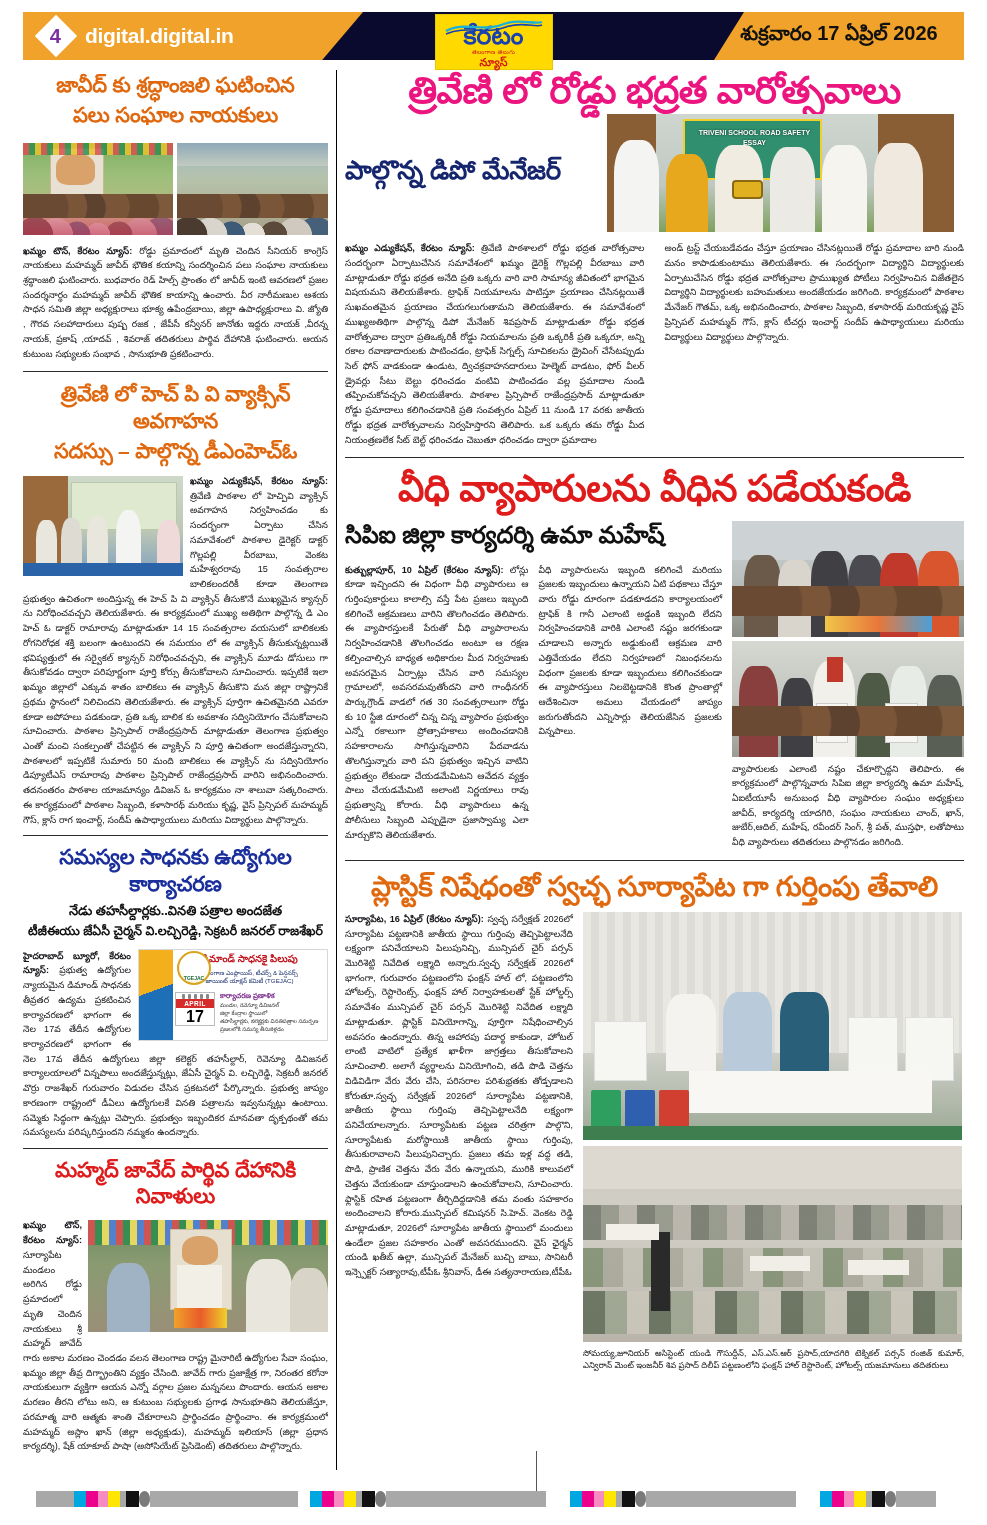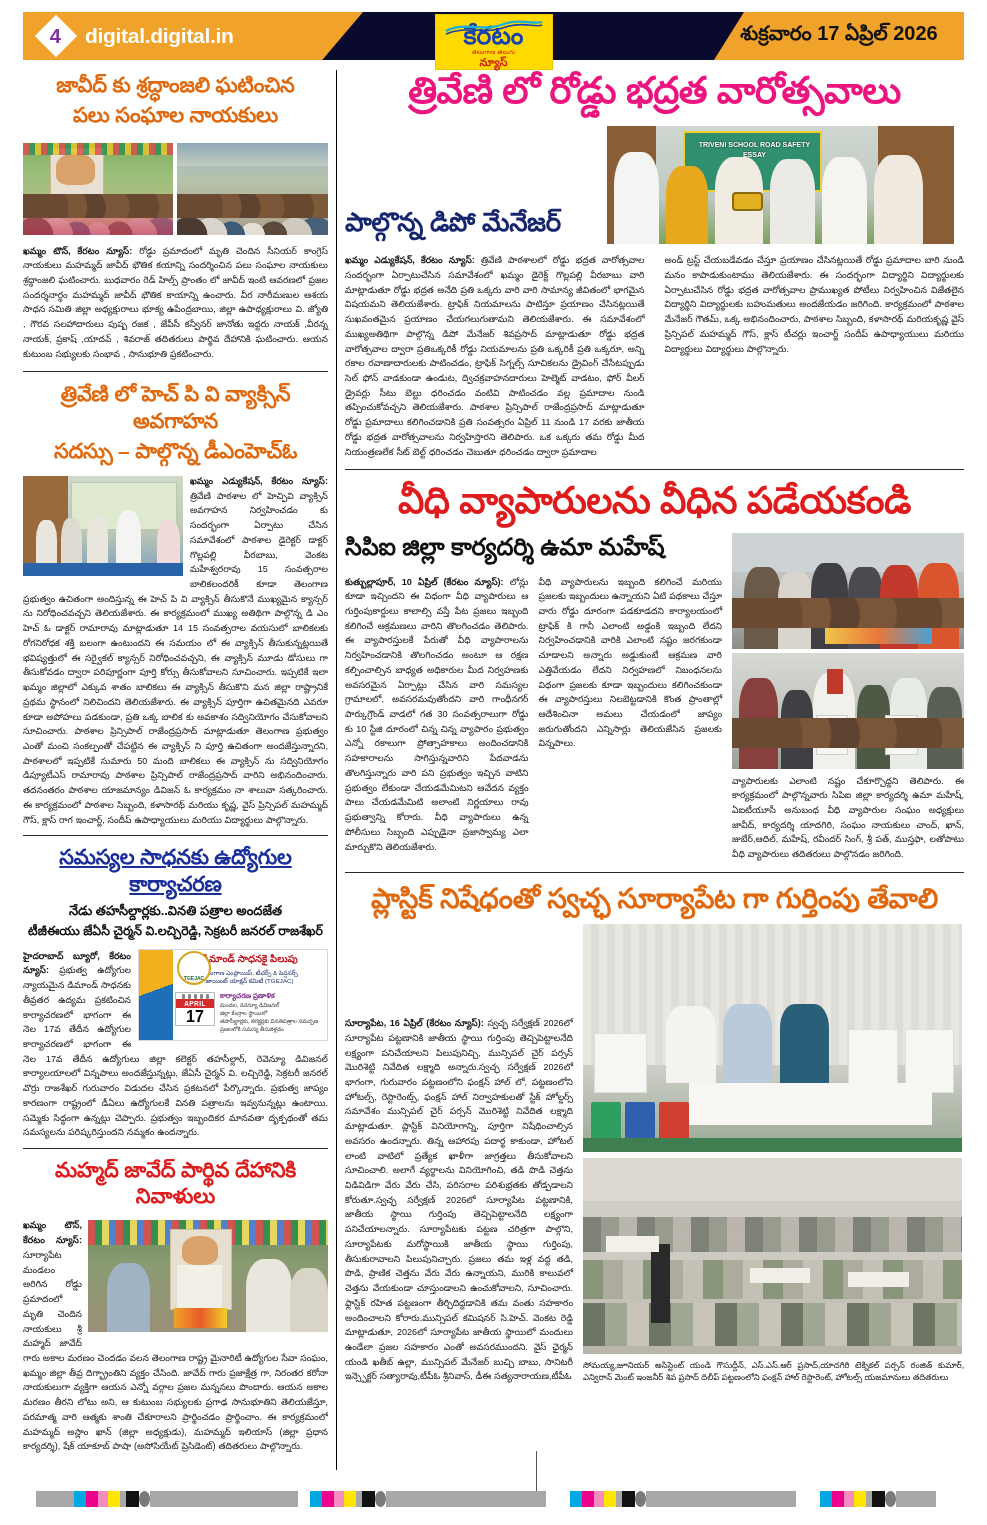--- a/index.html
+++ b/index.html
@@ -249,21 +249,21 @@
         </div>
         <div class="body-txt">
           <b>ఖమ్మం ఎడ్యుకేషన్, కేరటం న్యూస్:</b>
           <span>త్రివేణి పాఠశాల లో హెచ్పివి వ్యాక్సిన్ అవగాహన నిర్వహించడం కు సందర్భంగా ఏర్పాటు చేసిన సమావేశంలో పాఠశాల డైరెక్టర్ డాక్టర్ గొల్లపల్లి వీరబాబు, వెంకట మహేశ్వరరావు 15 సంవత్సరాల బాలికలందరికీ కూడా తెలంగాణ ప్రభుత్వం ఉచితంగా అందిస్తున్న ఈ హెచ్ పి వి వ్యాక్సిన్ తీసుకొనే ముఖ్యమైన క్యాన్సర్ ను నిరోధించవచ్చని తెలియజేశారు. ఈ కార్యక్రమంలో ముఖ్య అతిథిగా పాల్గొన్న డి ఎం హెచ్ ఓ డాక్టర్ రామారావు మాట్లాడుతూ 14 15 సంవత్సరాల వయసులో బాలికలకు రోగనిరోధక శక్తి బలంగా ఉంటుందని ఈ సమయం లో ఈ వ్యాక్సిన్ తీసుకున్నట్లయితే భవిష్యత్తులో ఈ సర్వైకల్ క్యాన్సర్ నిరోధించవచ్చని, ఈ వ్యాక్సిన్ మూడు డోసులు గా తీసుకోవడం ద్వారా పరిపూర్ణంగా పూర్తి కోర్సు తీసుకోవాలని సూచించారు. ఇప్పటికే ఇలా ఖమ్మం జిల్లాలో ఎక్కువ శాతం బాలికలు ఈ వ్యాక్సిన్ తీసుకొని మన జిల్లా రాష్ట్రానికే ప్రథమ స్థానంలో నిలిచిందని తెలియజేశారు. ఈ వ్యాక్సిన్ పూర్తిగా ఉచితమైనది ఎవరూ కూడా అపోహలు పడకుండా, ప్రతి ఒక్క బాలిక కు అవకాశం సద్వినియోగం చేసుకోవాలని సూచించారు. పాఠశాల ప్రిన్సిపాల్ రాజేంద్రప్రసాద్ మాట్లాడుతూ తెలంగాణ ప్రభుత్వం ఎంతో మంచి సంకల్పంతో చేపట్టిన ఈ వ్యాక్సిన్ ని పూర్తి ఉచితంగా అందజేస్తున్నారని, పాఠశాలలో ఇప్పటికే సుమారు 50 మంది బాలికలు ఈ వ్యాక్సిన్ ను సద్వినియోగం డిప్యూటీఎస్ రామారావు పాఠశాల ప్రిన్సిపాల్ రాజేంద్రప్రసాద్ వారిని అభినందించారు. తదనంతరం పాఠశాల యాజమాన్యం డివిజన్ ఓ కార్యక్రమం నా శాలువా సత్కరించారు. ఈ కార్యక్రమంలో పాఠశాల సిబ్బంది, కళాసారథ్ మరియు కృష్ణ, వైస్ ప్రిన్సిపల్ మహమ్మద్ గౌస్, క్లాస్ రాగ ఇంచార్జ్, సందీప్ ఉపాధ్యాయులు మరియు విద్యార్థులు పాల్గొన్నారు.</span>
         </div>
       </div>
     </div>
 
     <div style="margin-top:8px;">
       <div class="rule"></div>
-      <div class="hl hl-blue h-lead-l" style="margin-top:8px;text-decoration:underline;">సమస్యల సాధనకు ఉద్యోగుల కార్యాచరణ</div>
+      <div class="hl hl-blue h-lead-l" style="margin-top:8px;">సమస్యల సాధనకు ఉద్యోగుల కార్యాచరణ</div>
       <div class="hl hl-black" style="font-size:13px;margin-top:6px;font-weight:bold;">నేడు తహసీల్దార్లకు..వినతి పత్రాల అందజేత</div>
       <div class="hl hl-black" style="font-size:12.5px;margin-top:5px;font-weight:bold;">టీజీఈయు జేఏసీ చైర్మన్ వి.లచ్చిరెడ్డి, సెక్రటరీ జనరల్ రాజశేఖర్</div>
 
       <div style="margin-top:9px; overflow:hidden;">
 
         <div class="ad-box" style="float:right;width:190px;height:92px;margin:0 0 4px 7px;">
           <div class="ad-band"></div>
           <div style="position:absolute;left:36px;right:3px;top:3px;">
             <div class="ad-title">డిమాండ్ సాధనకై పిలుపు</div>
             <div class="ad-sub" style="margin-top:2px;">తెలంగాణ ఎంప్లాయిస్, టీచర్స్ &amp; పెన్షనర్స్</div>
@@ -323,21 +323,21 @@
         </div>
       </div>
     </div>
   </div>
 
   <div class="col-right">
 
     <div>
       <div class="hl hl-magenta h-big-r">త్రివేణి లో రోడ్డు భద్రత వారోత్సవాలు</div>
 
-      <div style="display:flex; margin-top:12px; align-items:flex-end;">
+      <div style="display:flex; align-items:center;">
         <div style="flex:0 0 262px;">
           <div class="hl-darkblue" style="font-size:26px;font-weight:bold;text-align:left;letter-spacing:-0.3px;">పాల్గొన్న డిపో మేనేజర్</div>
         </div>
         <div class="photo" style="flex:0 0 347px;height:118px;
              background:linear-gradient(180deg,#cfd6d0 0%,#bfc9c2 60%,#7fa05f 100%);">
           <div style="position:absolute;left:0;top:0;width:14%;height:100%;background:#8a5e34;"></div>
           <div style="position:absolute;right:0;top:0;width:22%;height:100%;background:#8a5e34;"></div>
           <div style="position:absolute;left:22%;top:4%;width:40%;height:52%;background:#2f8f6f;border:2px solid #f0d02a;"></div>
           <div class="tri-photo-label" style="left:26%;top:12%;width:33%;text-align:center;line-height:1.3;">TRIVENI SCHOOL ROAD SAFETY ESSAY</div>
           <div style="position:absolute;left:2%;bottom:0;width:13%;height:78%;background:#f4f4f2;border-radius:36% 36% 0 0;"></div>
@@ -402,21 +402,21 @@
           </div>
           <div class="body-txt" style="margin-top:5px;">వ్యాపారులకు ఎలాంటి నష్టం చేకూర్చొద్దని తెలిపారు. ఈ కార్యక్రమంలో పాల్గొన్నవారు సిపిఐ జిల్లా కార్యదర్శి ఉమా మహేష్, ఏఐటీయూసీ అనుబంధ వీధి వ్యాపారుల సంఘం అధ్యక్షులు జావీద్, కార్యదర్శి యాదగిరి, సంఘం నాయకులు చాంద్, ఖాన్, జుబేర్,ఆదిల్, మహేష్, రవీందర్ సింగ్, శ్రీ పత్, ముస్తఫా, లతోపాటు వీధి వ్యాపారులు తదితరులు పాల్గొనడం జరిగింది.</div>
         </div>
       </div>
     </div>
 
     <div style="margin-top:10px;">
       <div class="rule"></div>
       <div class="hl hl-orange" style="font-size:28px;margin-top:8px;letter-spacing:-0.3px;">ప్లాస్టిక్ నిషేధంతో స్వచ్ఛ సూర్యాపేట గా గుర్తింపు తేవాలి</div>
 
-      <div style="display:flex; gap:10px; margin-top:8px; align-items:flex-end;">
+      <div style="display:flex; gap:10px; margin-top:8px; align-items:flex-start;">
         <div class="body-txt" style="flex:0 0 228px;">
           <b>సూర్యాపేట, 16 ఏప్రిల్ (కేరటం న్యూస్):</b>
           <span>స్వచ్ఛ సర్వేక్షణ్ 2026లో సూర్యాపేట పట్టణానికి జాతీయ స్థాయి గుర్తింపు తెచ్చిపెట్టాలనేది లక్ష్యంగా పనిచేయాలని పిలుపునిచ్చి, మున్సిపల్ చైర్ పర్సన్ మొరిశెట్టి నివేదిత లక్ష్మాది అన్నారు.స్వచ్ఛ సర్వేక్షణ్ 2026లో భాగంగా, గురువారం పట్టణంలోని ఫంక్షన్ హాల్ లో, పట్టణంలోని హోటల్స్, రెస్టారెంట్స్, ఫంక్షన్ హాల్ నిర్వాహకులతో స్టేక్ హోల్డర్స్ సమావేశం మున్సిపల్ చైర్ పర్సన్ మొరిశెట్టి నివేదిత లక్ష్మాది మాట్లాడుతూ. ప్లాస్టిక్ వినియోగాన్ని, పూర్తిగా నిషేధించాల్సిన అవసరం ఉందన్నారు. తిన్న ఆహారపు పదార్థ కాకుండా, హోటల్ లాంటి వాటిలో ప్రత్యేక ఖాళీగా జాగ్రత్తలు తీసుకోవాలని సూచించాలి. అలాగే వ్యర్థాలను వినియోగించి, తడి పొడి చెత్తను విడివిడిగా వేరు వేరు చేసి, పరిసరాల పరిశుభ్రతకు తోడ్పడాలని కోరుతూ.స్వచ్ఛ సర్వేక్షణ్ 2026లో సూర్యాపేట పట్టణానికి, జాతీయ స్థాయి గుర్తింపు తెచ్చిపెట్టాలనేది లక్ష్యంగా పనిచేయాలన్నారు. సూర్యాపేటకు పట్టణ చరిత్రగా పాల్గొని, సూర్యాపేటకు మరోస్థాయికి జాతీయ స్థాయి గుర్తింపు, తీసుకురావాలని పిలుపునిచ్చారు. ప్రజలు తమ ఇళ్ల వద్ద తడి, పొడి, ప్రాణిక చెత్తను వేరు వేరు ఉన్నాయని, మురికి కాలువలో చెత్తను వేయకుండా చూస్తుండాలని ఉంచుకోవాలని, సూచించారు. ఫ్లాస్టిక్ రహిత పట్టణంగా తీర్చిదిద్దడానికి తమ వంతు సహకారం అందించాలని కోరారు.మున్సిపల్ కమిషనర్ సి.హెచ్. వెంకట రెడ్డి మాట్లాడుతూ, 2026లో సూర్యాపేట జాతీయ స్థాయిలో మందులు ఉండేలా ప్రజల సహకారం ఎంతో అవసరముందని. వైస్ ఛైర్మన్ యండి ఖతీబ్ ఉల్లా, మున్సిపల్ మేనేజర్ బుచ్చి బాబు, సానిటరీ ఇన్స్పెక్టర్ సత్యారావు,టీపీఓ శ్రీనివాస్, డీఈ సత్యనారాయణ,టీపీఓ</span>
         </div>
 
         <div style="flex:1;">
           <div class="photo" style="width:379px;height:228px;
                background:linear-gradient(180deg,#e3e2dd 0%,#d8d7d1 55%,#9aa894 100%);">
             <div style="position:absolute;left:0;top:0;right:0;height:62%;
                  background:repeating-linear-gradient(90deg,#e8e7e2 0 8px,#dedcd6 8px 16px);"></div>

